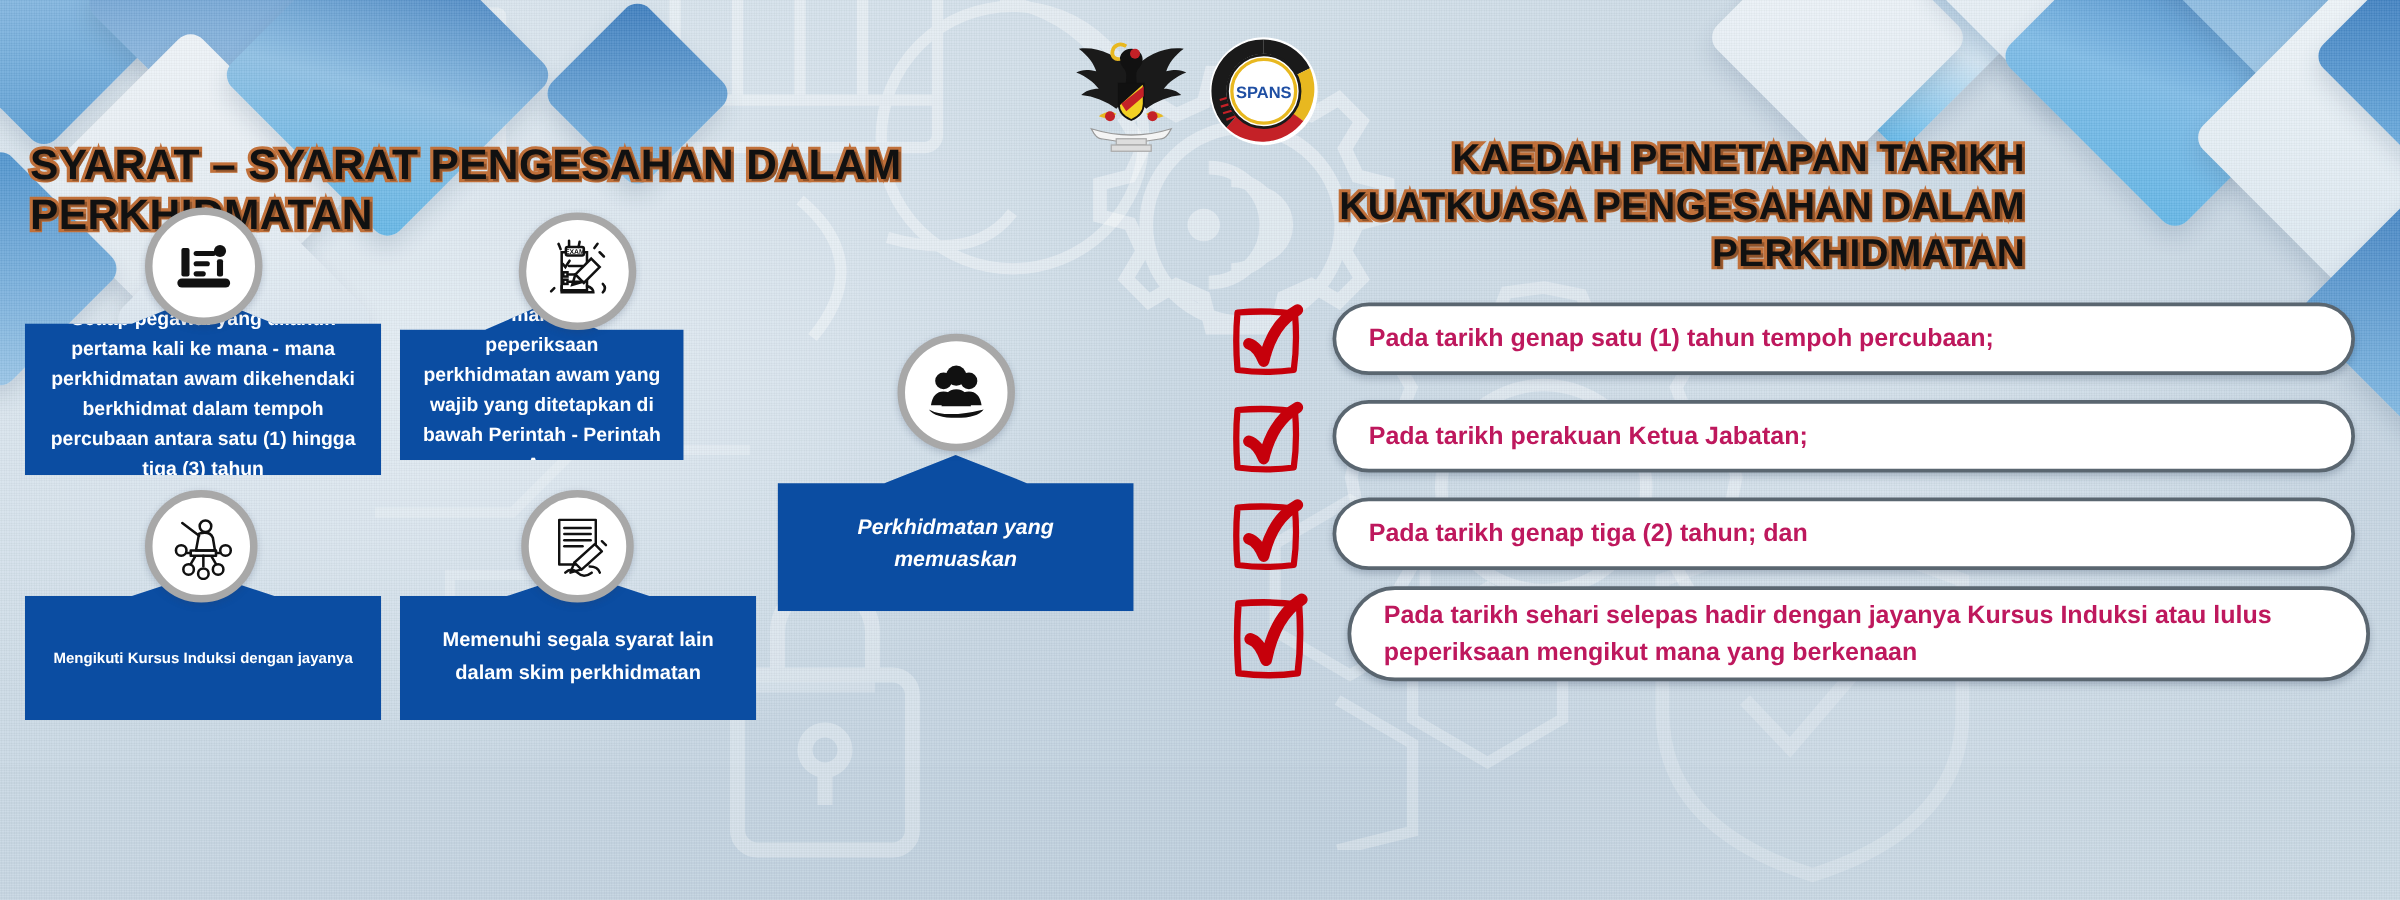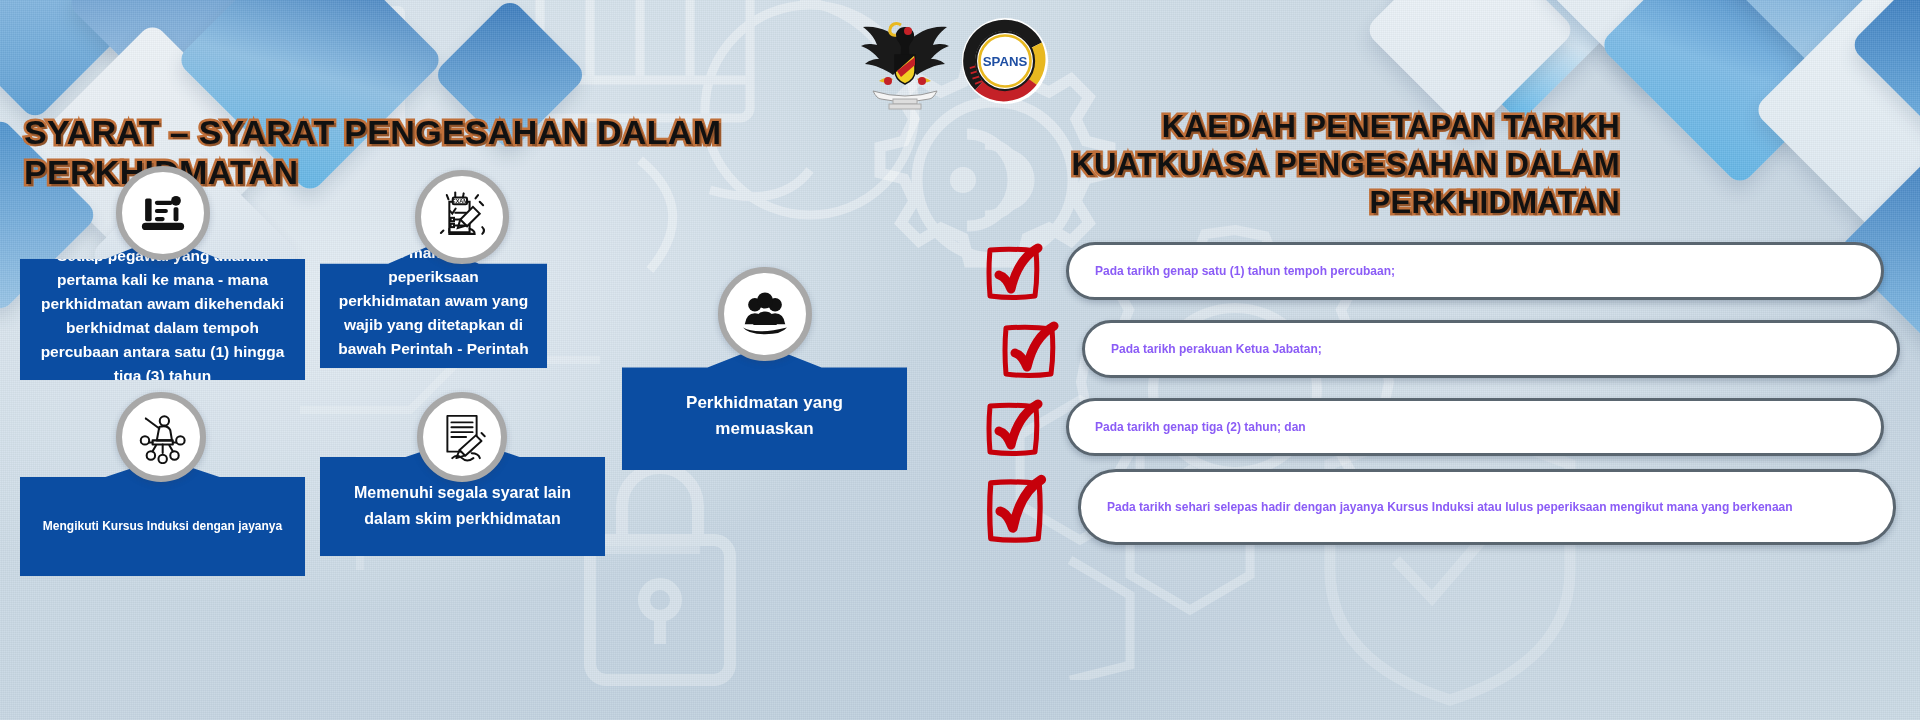--- a/index.html
+++ b/index.html
@@ -24,21 +24,21 @@
       repeating-linear-gradient(0deg, rgba(255,255,255,.055) 0 1px, rgba(0,0,0,.022) 1px 2px),
       repeating-linear-gradient(90deg, rgba(255,255,255,.05) 0 1px, rgba(0,0,0,.018) 1px 2px);
     opacity:.85; pointer-events:none;
   }
   .dia{ position:absolute; border-radius:14px; transform:rotate(45deg); }
   .dia.sh{ box-shadow:6px 8px 16px rgba(60,90,120,.16); }
 
   .outline-art{ position:absolute; opacity:.5; }
 
   
-  #logo-row{ position:absolute; left:855px; top:8px; width:200px; height:105px; display:flex; align-items:center; gap:6px; }
+  #logo-row{ position:absolute; left:855px; top:20px; width:200px; height:105px; display:flex; align-items:center; gap:6px;justify-content:space-between; }
 
   
   .banner-title{
     position:absolute;
     font-weight:bold;
     color:#111;
     letter-spacing:.3px;
     -webkit-text-stroke:5px #c0703a;
     paint-order:stroke fill;
     text-shadow:2px 2px 0 rgba(0,0,0,.25);
@@ -90,22 +90,22 @@
   
   .check-row{ position:absolute; display:flex; align-items:center; }
   .check-box{ width:66px; height:66px; flex:0 0 66px; position:relative; }
   .pill{
     background:#fff;
     border:3px solid #5a6670;
     border-radius:40px;
     display:flex; align-items:center;
     padding:0 26px;
     box-shadow:0 3px 6px rgba(30,50,80,.25);
-    color:#8b5cf6; font-weight:bold;
-    font-size:12px; line-height:26px;
+    color:#be185d; font-weight:bold;
+    font-size:20px; line-height:26px;
   }
 </style>
 </head>
 <body>
 
 <div id="bg-layer">
 
   <svg class="outline-art" style="left:480px; top:-40px; width:520px; height:330px;" viewBox="0 0 520 330">
     <g fill="none" stroke="#ffffff" stroke-width="9" opacity=".75">
       <rect x="60" y="8" width="210" height="150" rx="10"></rect>
@@ -297,21 +297,21 @@
         <path d="M24 3 l0 5"></path>
         <path d="M34 4 l-1 5"></path>
       <path d="M48 10 l3 -4"></path>
       <path d="M10 48 l-3 3"></path>
         <path d="M56 44 q4 4 0 8"></path>
     </g>
     <text x="29.5" y="15.5" text-anchor="middle" font-family="'Liberation Sans',sans-serif" font-size="6.5" font-weight="bold" fill="#111">EXAM</text>
   </svg>
 </div>
 
-<div class="card notch-top-r" style="left:622px; top:345px; width:285px; height:125px;">
+<div class="card notch-top-r" style="left:622px; top:364px; width:285px; height:125px;font-style:italic;">
   <div class="card-inner" style="font-size:17px; line-height:26px; padding-top:16px;">Perkhidmatan yang memuaskan</div>
 </div>
 <div class="icon-badge" style="left:718px; top:267px; width:94px; height:94px;">
   <svg width="54" height="48" viewBox="0 0 64 56">
     <g fill="#111">
       <circle cx="20" cy="17" r="8"></circle>
       <circle cx="44" cy="17" r="8"></circle>
       <circle cx="32" cy="12" r="9.5"></circle>
       <path d="M8 40 q2 -13 12 -13 q10 0 12 13 z"></path>
       <path d="M32 40 q2 -13 12 -13 q10 0 12 13 z"></path>
@@ -338,21 +338,21 @@
       <circle cx="48" cy="54" r="5"></circle>
       <circle cx="34" cy="58" r="5"></circle>
       <path d="M18 38.5 h4"></path>
         <path d="M46 38.5 h4"></path>
       <path d="M26 42 l-4 7"></path>
         <path d="M42 42 l4 7"></path>
     </g>
   </svg>
 </div>
 
-<div class="card notch-top" style="left:320px; top:438px; width:285px; height:118px;">
+<div class="card notch-top" style="left:320px; top:458px; width:285px; height:118px;">
   <div class="card-inner" style="font-size:16px; line-height:26px; padding-top:18px;">Memenuhi segala syarat lain dalam skim perkhidmatan</div>
 </div>
 <div class="icon-badge" style="left:417px; top:392px; width:90px; height:90px;">
   <svg width="52" height="52" viewBox="0 0 64 64">
     <g fill="none" stroke="#111" stroke-width="2.4" stroke-linecap="round" stroke-linejoin="round">
       <path d="M14 6 h36 v34 l-8 10 h-28 z"></path>
       <path d="M19 14 h26"></path>
         <path d="M19 20 h26"></path>
         <path d="M19 26 h26"></path>
         <path d="M19 32 h18"></path>
@@ -372,21 +372,21 @@
         <path d="M10 12 q24 -2 46 1 q2 24 -1 45 q-22 3 -45 0 q-2 -24 0 -46 z"></path>
         <path d="M19 37 q7 2 12 14 q7 -30 27 -41" stroke-width="9"></path>
       </g>
     </svg>
   </div>
   <div class="pill" style="margin-left:20px; width:818px; height:58px;">
     <span>Pada tarikh genap satu (1) tahun tempoh percubaan;</span>
   </div>
 </div>
 
-<div class="check-row" style="left:980px; top:316px; width:920px;justify-content:flex-end;">
+<div class="check-row" style="left:980px; top:316px; width:920px;">
   <div class="check-box">
     <svg width="66" height="66" viewBox="0 0 66 66">
       <g fill="none" stroke="#c6000b" stroke-width="5" stroke-linecap="round" stroke-linejoin="round">
         <path d="M10 12 q24 -2 46 1 q2 24 -1 45 q-22 3 -45 0 q-2 -24 0 -46 z"></path>
         <path d="M19 37 q7 2 12 14 q7 -30 27 -41" stroke-width="9"></path>
       </g>
     </svg>
   </div>
   <div class="pill" style="margin-left:20px; width:818px; height:58px;">
     <span>Pada tarikh perakuan Ketua Jabatan;</span>

